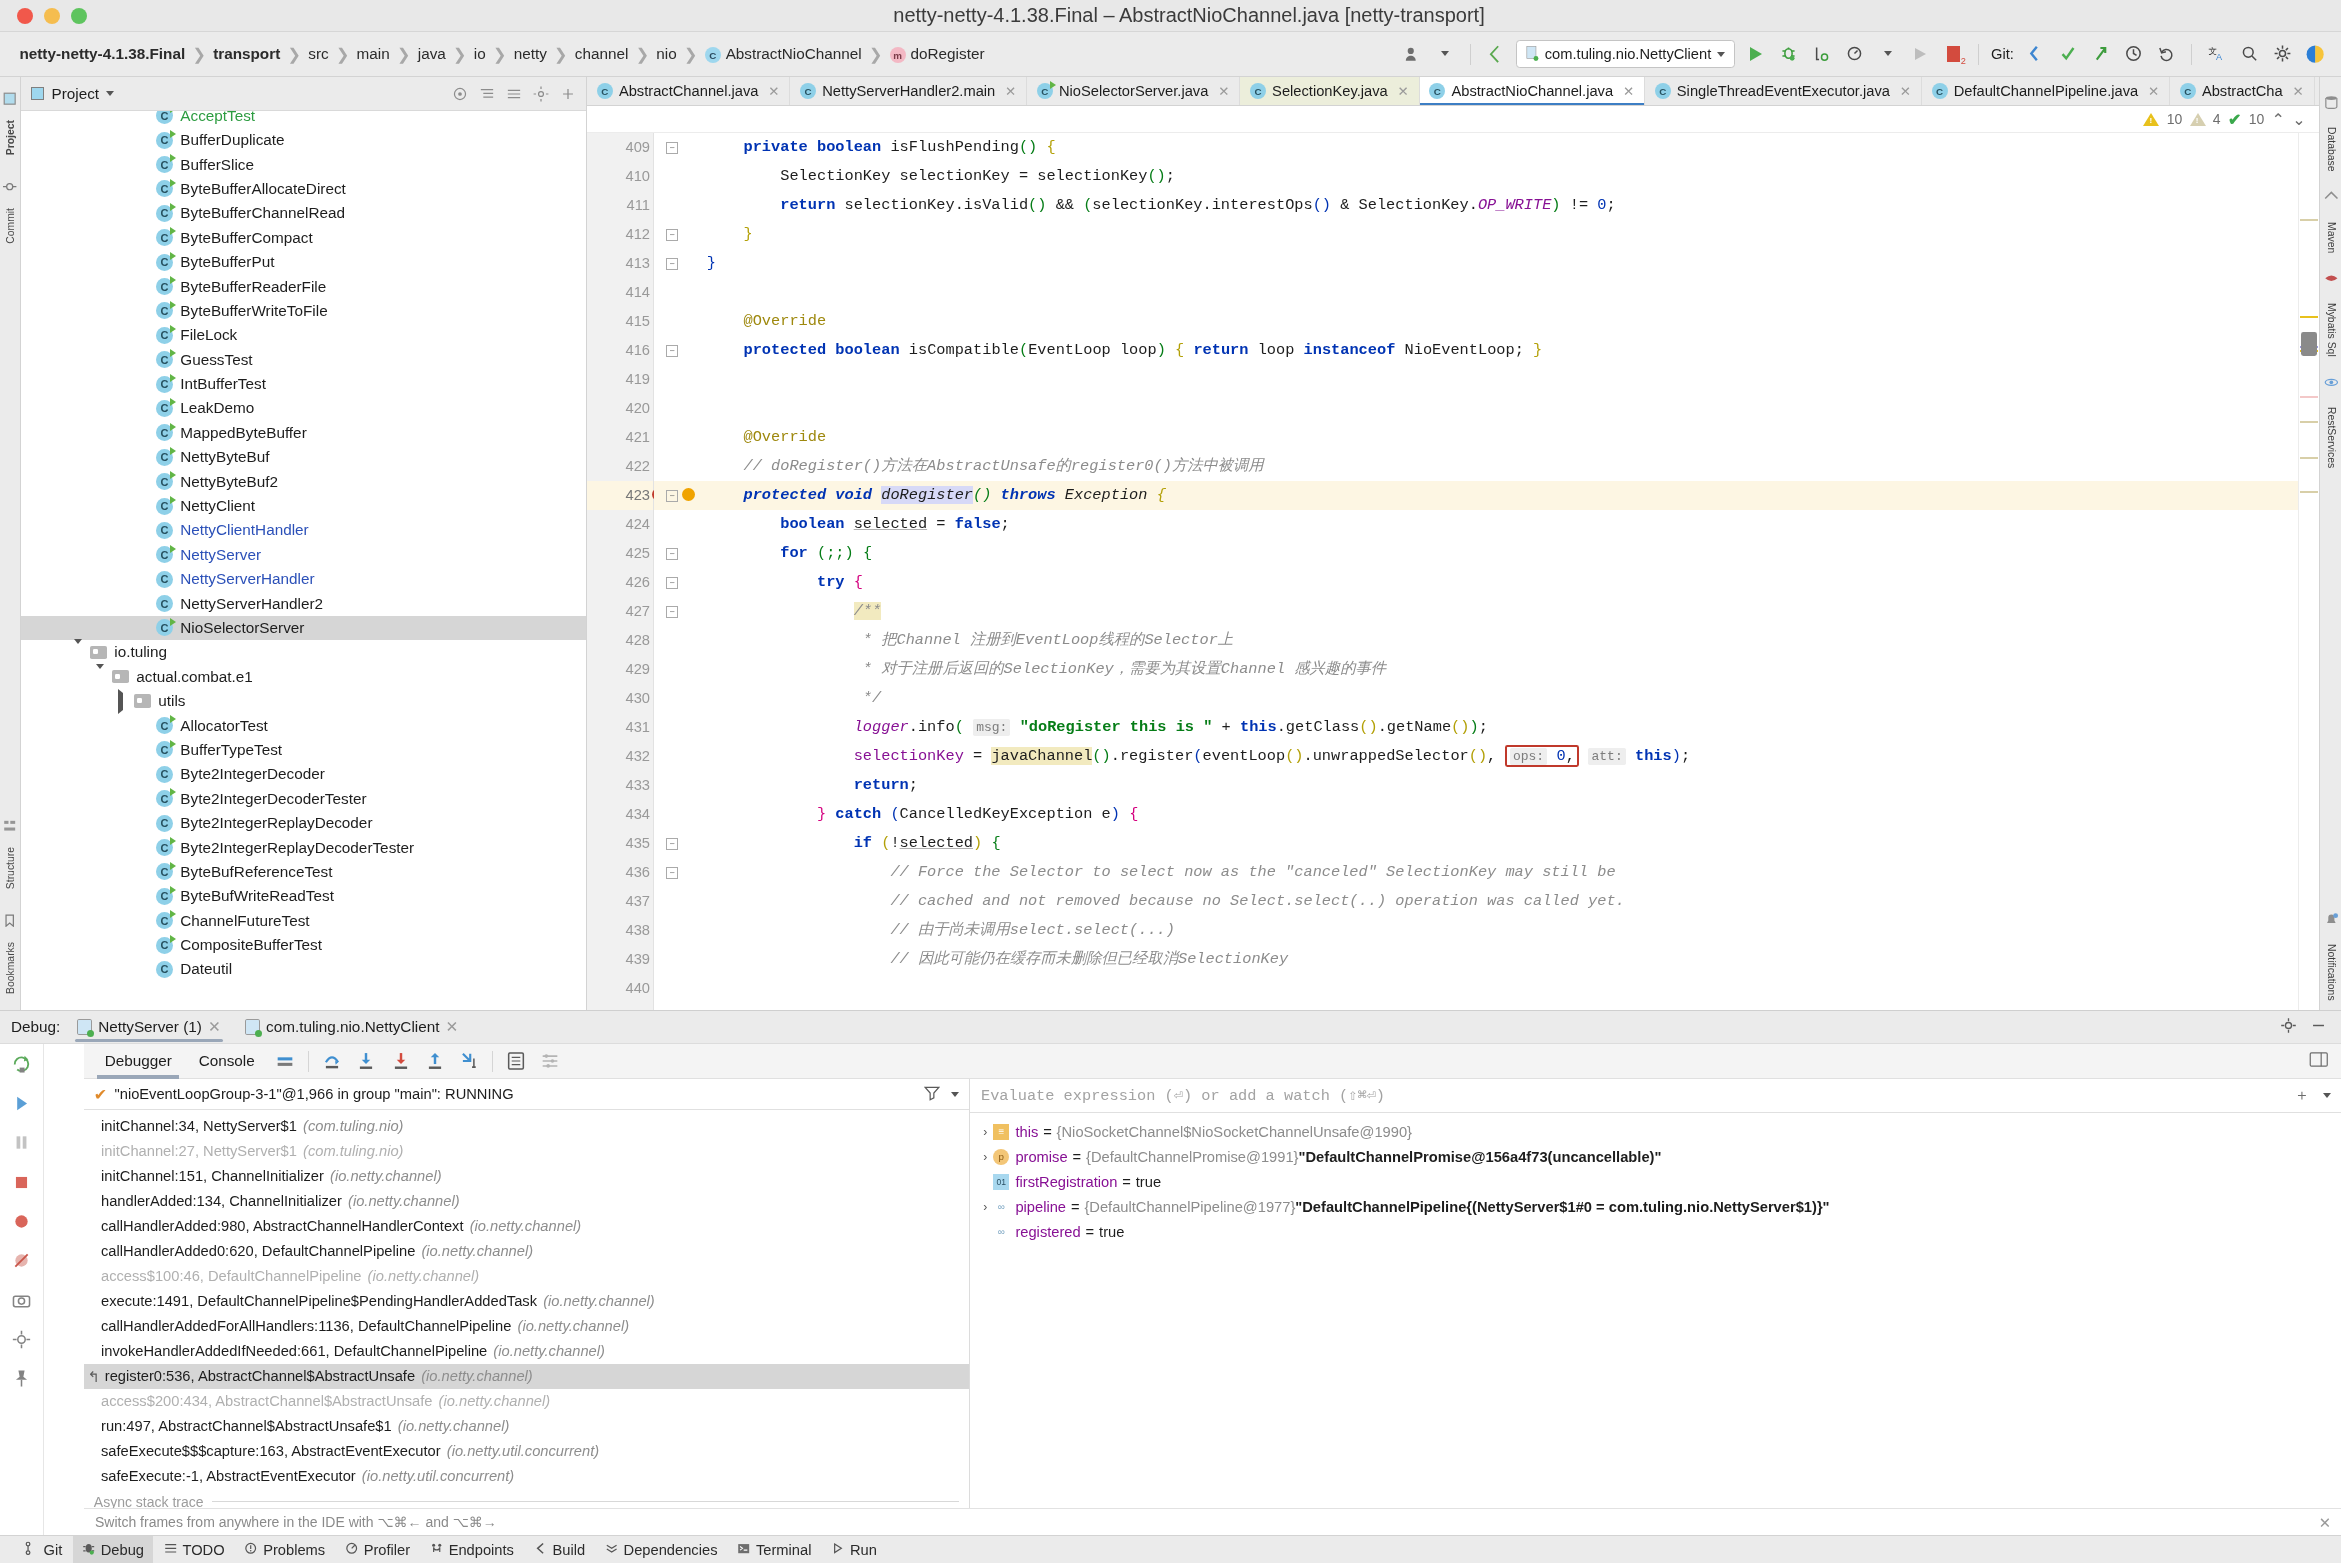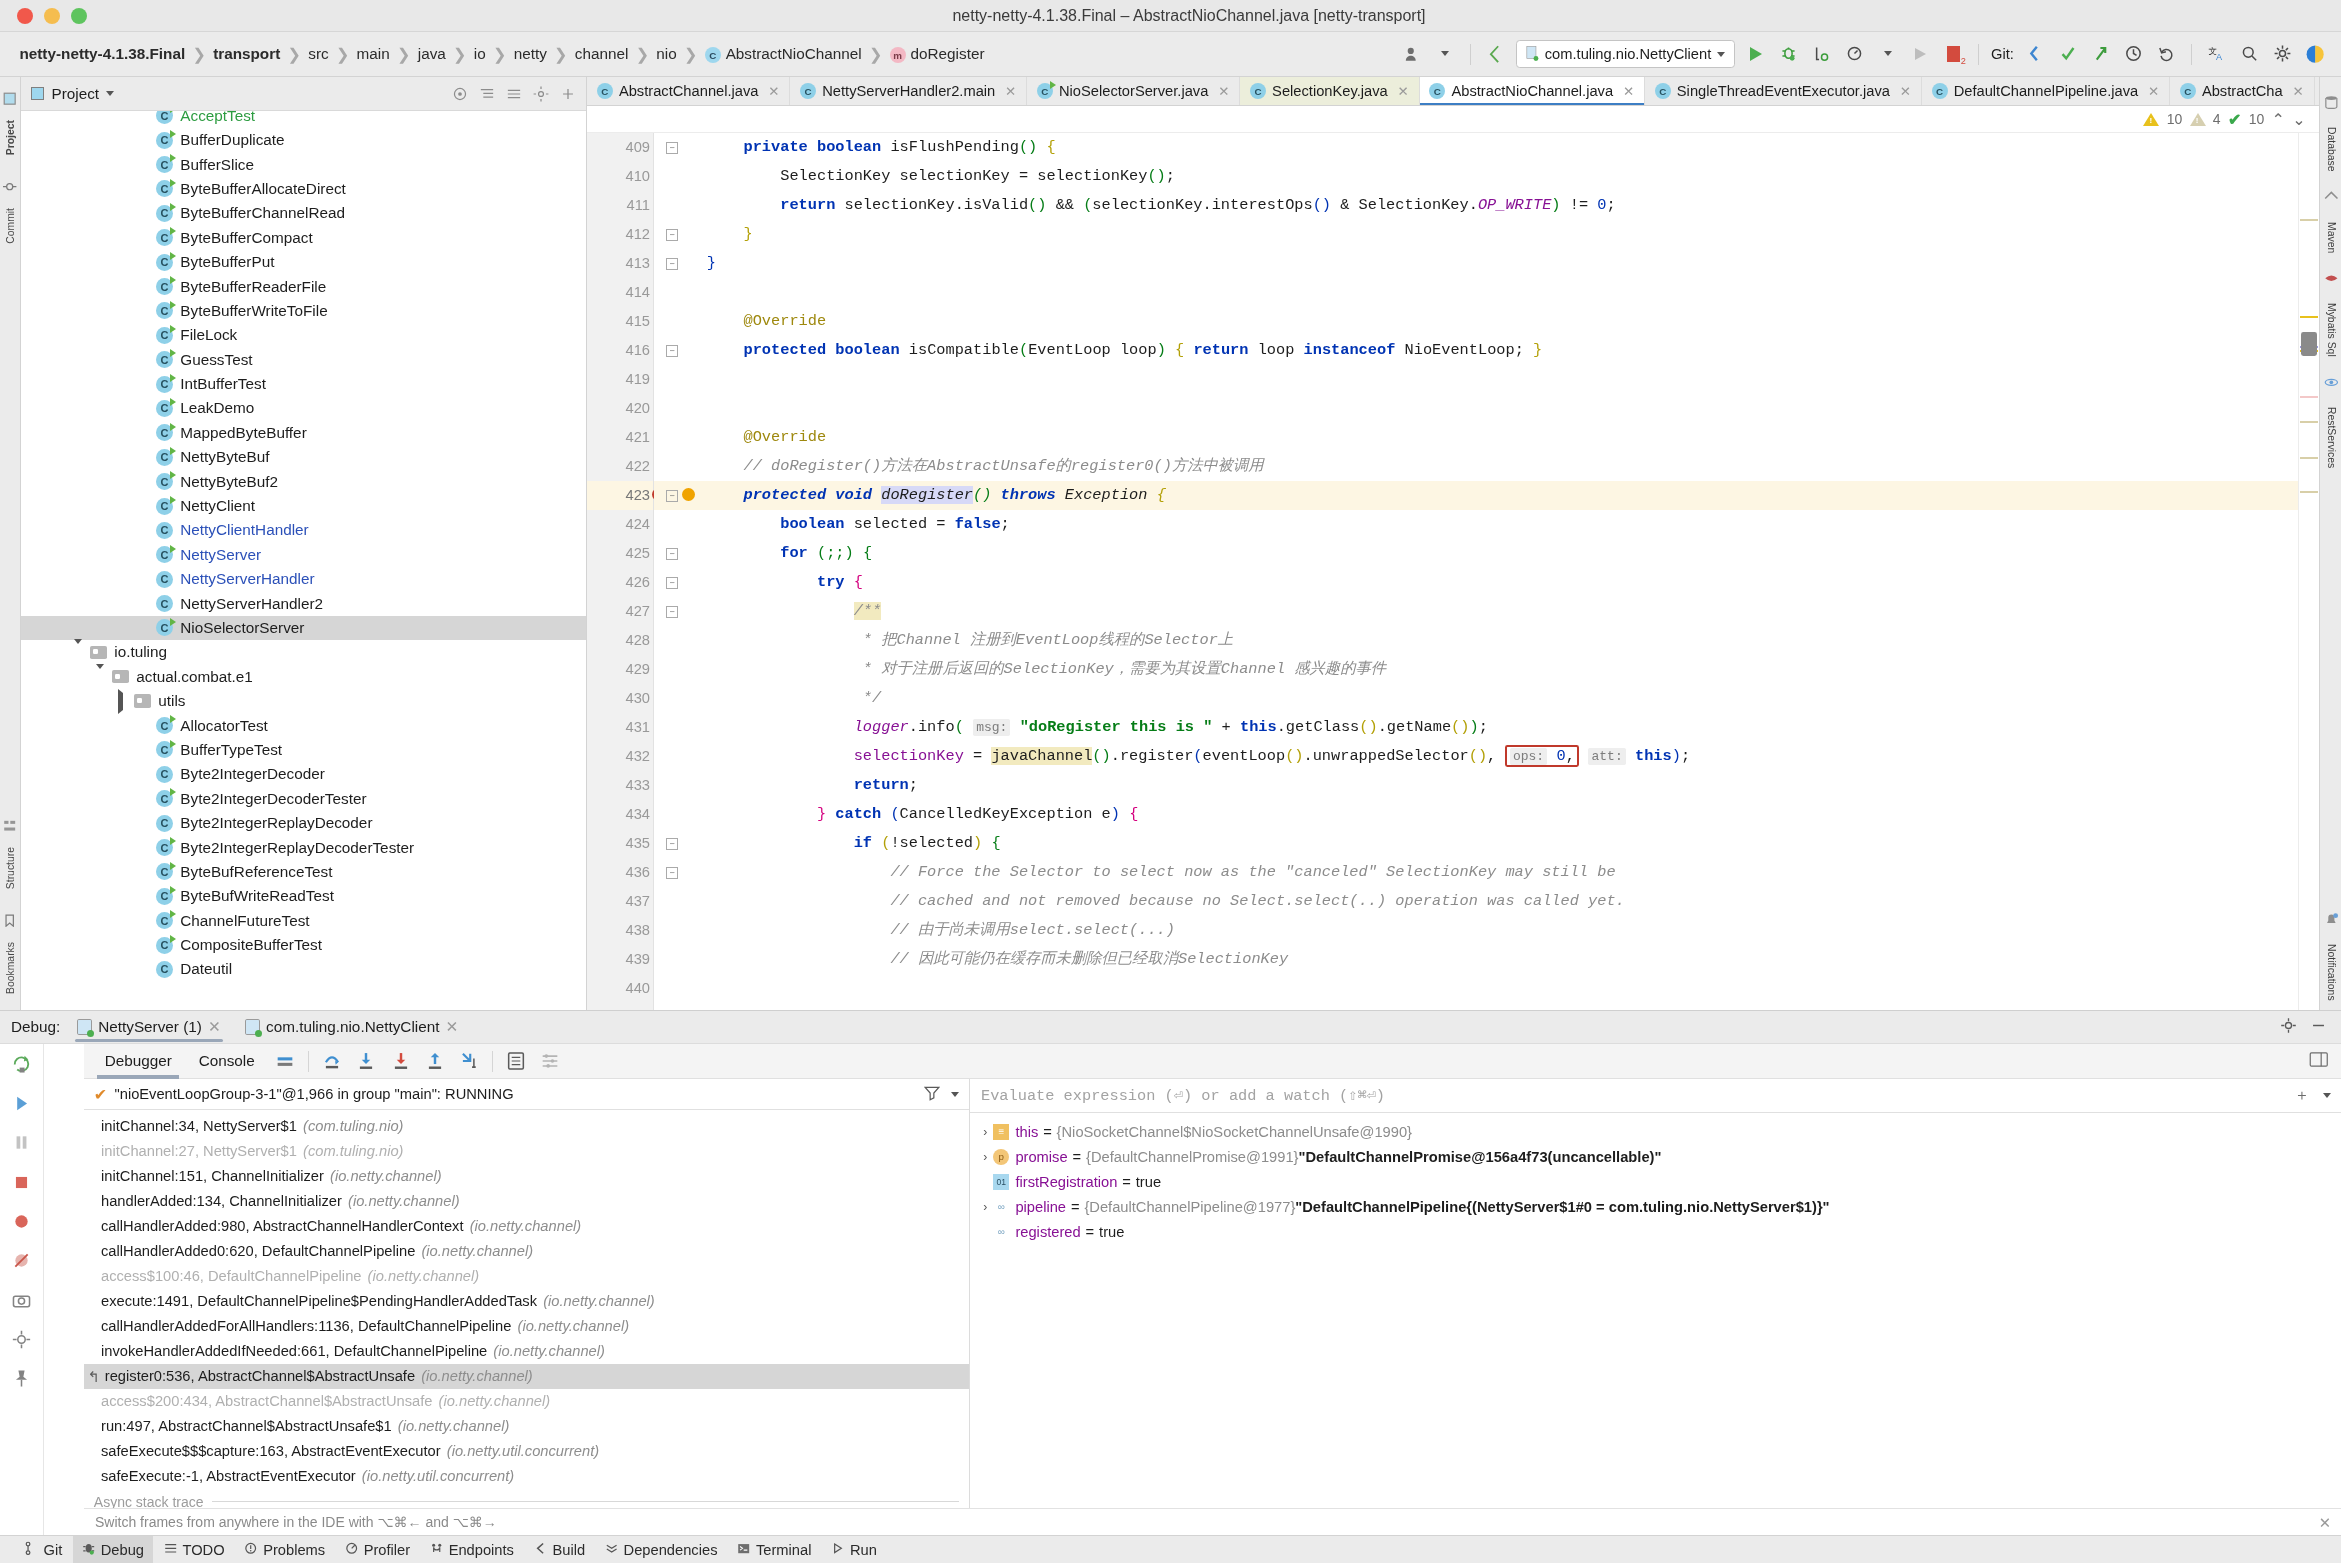--- a/index.html
+++ b/index.html
@@ -17,21 +17,21 @@
   #titlebar{
     height:32px; background:#e8e8e8; position:relative;
     display:flex; align-items:center; border-bottom:0.6px solid #d6d6d6;
   }
   .traffic{ display:flex; gap:11px; margin-left:17px; }
   .tl{ width:16px;height:16px;border-radius:50%; }
   .tl.r{background:#f1584b;} .tl.y{background:#f5bd4f;} .tl.g{background:#5cc councils;}
   .tl.g{background:#5ec45e;}
   #win-title{
     position:absolute; left:0; right:0; text-align:center;
-    font-size:16px; color:#3b3b3b;margin-left:36px;
+    font-size:20px; color:#3b3b3b;margin-left:36px;
   }
 
   
   #navbar{
     height:45px; background:#ebebeb; display:flex; align-items:center;
     border-bottom:0.6px solid #d3d3d3; padding-left:17px;
   }
   .crumbs{ display:flex; align-items:center; font-size:15.3px; color:#2b2b2b; }
   .crumb{ padding:0 2.4px; white-space:nowrap; }
   .crumb.bold{ font-weight:bold; }
@@ -174,21 +174,21 @@
   .fld2{ color:#871094;}
   .ann{ color:#9e880d; }
   .pgreen{ color:#067d17; }
   .pyellow{ color:#b3a007;}
   .ppink{ color:#d4007f;}
   .pblue{ color:#0033b3;}
   .hlw{ background:#f2eabf; }
   .hlsel{ background:#d7d9f7; }
   .param{ background:#eeeeee; color:#7c7c7c; font-size:13px; padding:1.2px 3.1px; border-radius:1.8px;}
   .opsbox{ border:2.4px solid #c0392b; padding:0 2.4px; border-radius:2.4px;}
-  .undl{ text-decoration-color:#b0b0b0;}
+  .undl{ text-decoration:underline; text-decoration-color:#b0b0b0;}
 
   
   #markers{ width:21px;background:#fff;border-left:0.6px solid #ececec;position:relative;flex:0 0 auto;}
   .mk{ position:absolute; left:1.2px; right:1.2px; height:1.8px; }
 
   
   #rightrail{
     width:23px; background:#ebebeb; border-left:0.6px solid #d3d3d3;
     display:flex;flex-direction:column;align-items:center;padding-top:9.8px;font-size:10.4px;
   }

